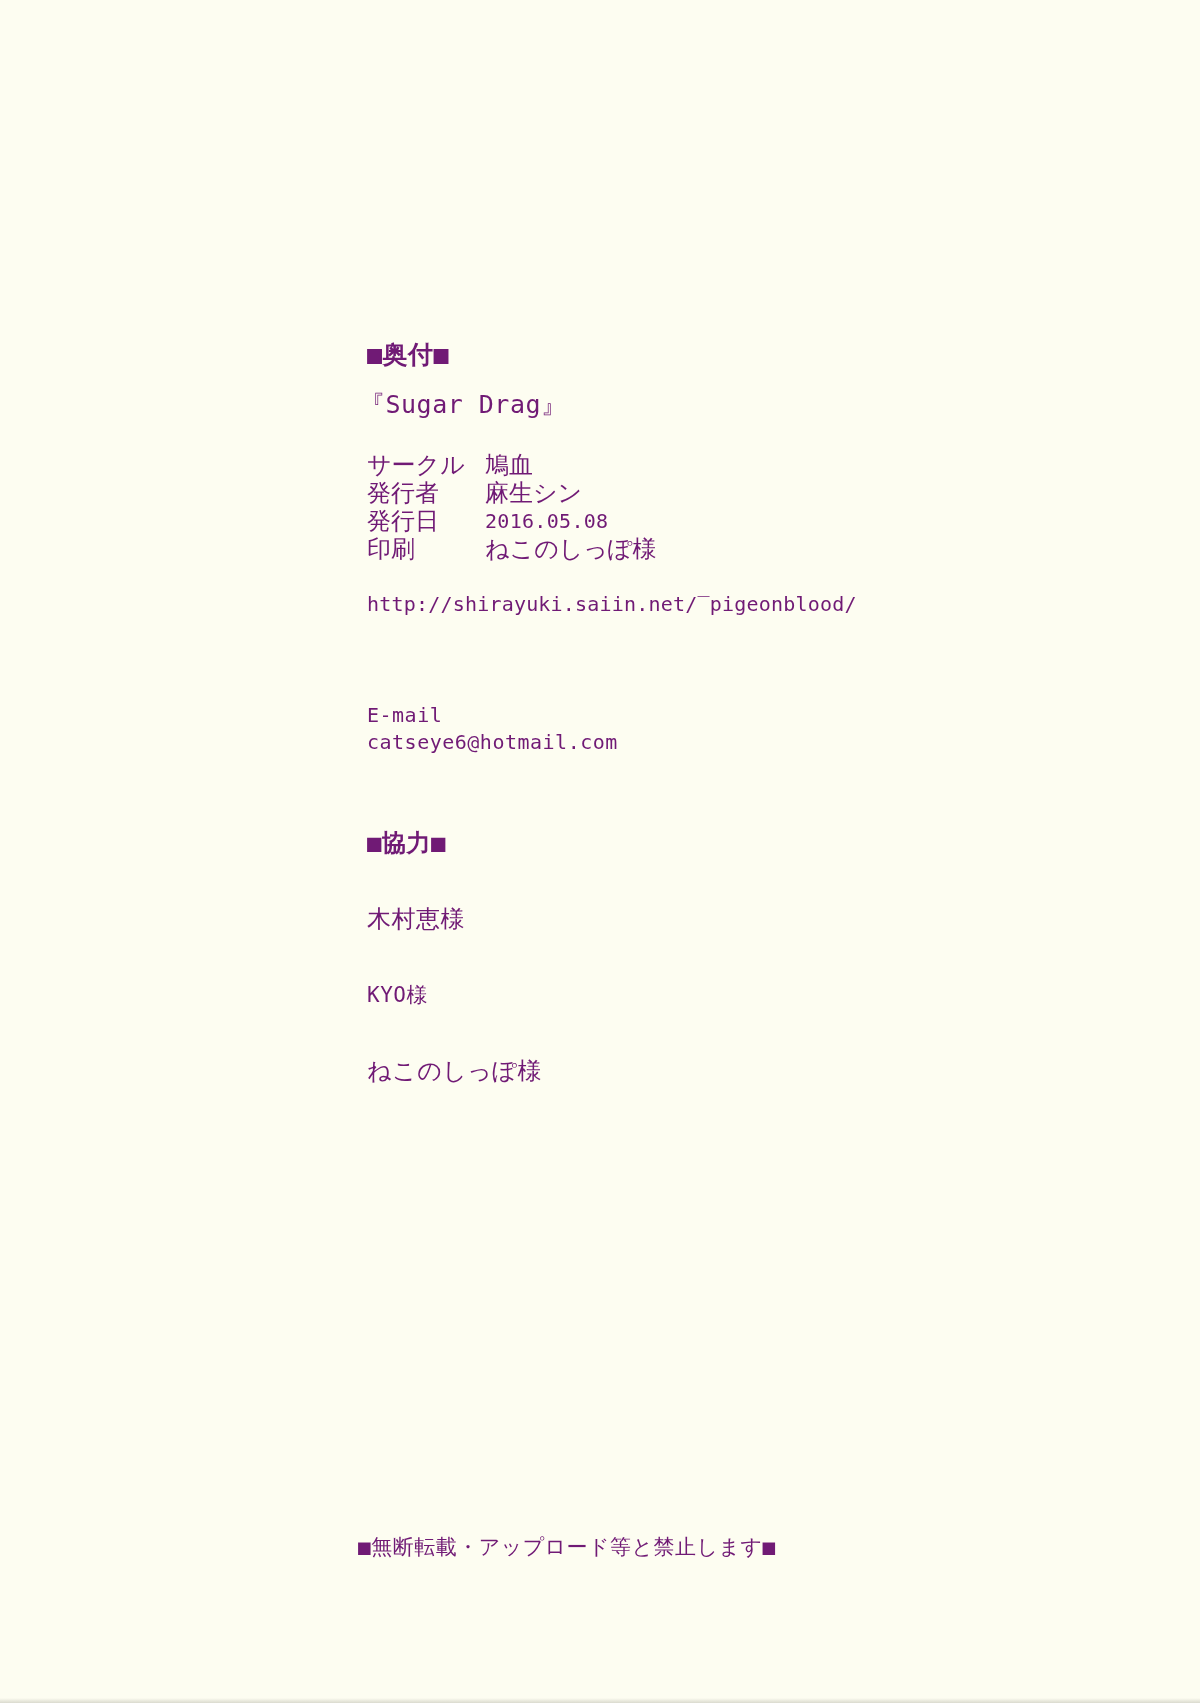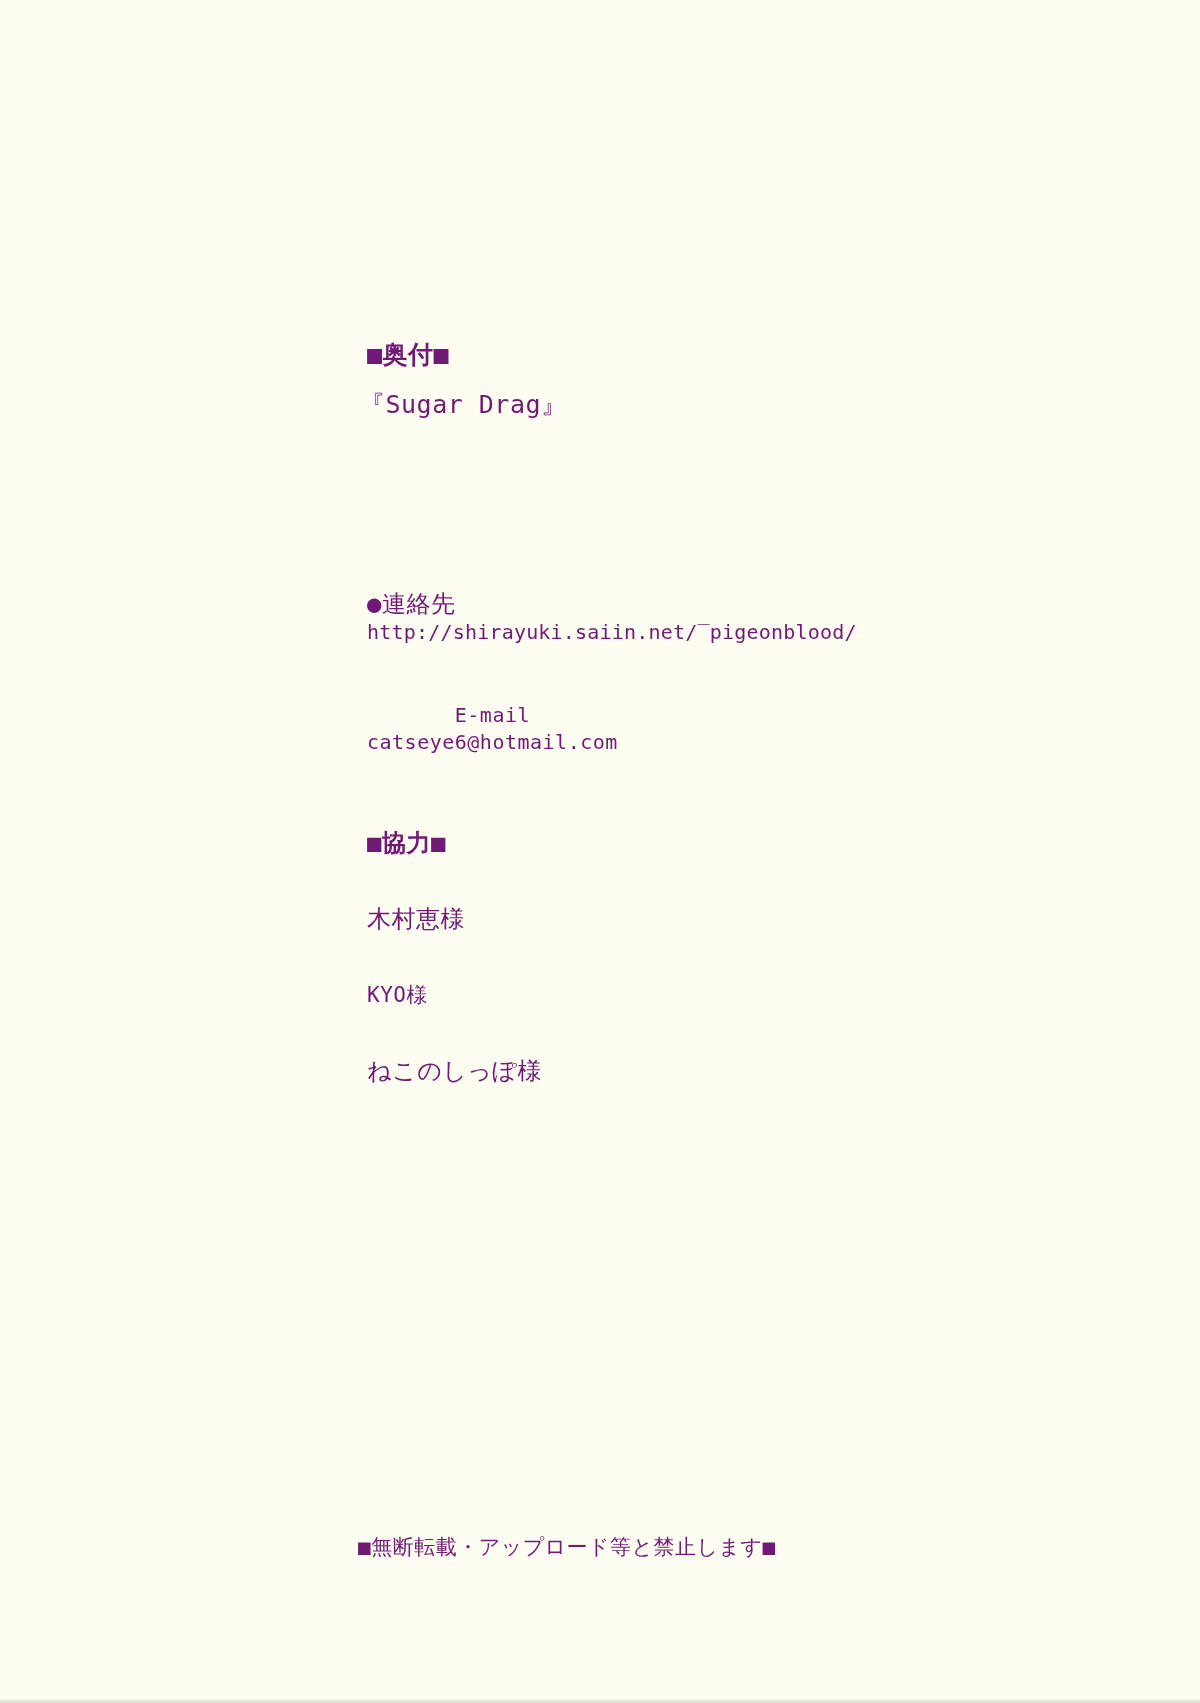--- a/index.html
+++ b/index.html
@@ -91,21 +91,20 @@
     height: 28px;
     line-height: 28px;
     letter-spacing: 0.2px;
   }
 
   .email-block {
     position: absolute;
     left: 367px;
     top: 702px;
     font-size: 20px;
-    text-align: center;
   }
   .email-block .line {
     height: 27px;
     line-height: 27px;
   }
 
   .coop-block {
     position: absolute;
     left: 367px;
     top: 781px;
@@ -135,23 +134,40 @@
 </style>
 </head>
 <body>
 
 <div class="page">
 
   <div class="line okuzuke-heading">■奥付■</div>
 
   <div class="line book-title">『Sugar Drag』</div>
 
+  <div class="pub-block">
+    <div class="pub-row">
+      <span class="pub-label">サークル</span>
+      <span class="pub-value">鳩血</span>
+    </div>
+    <div class="pub-row">
+      <span class="pub-label">発行者</span>
+      <span class="pub-value">麻生シン</span>
+    </div>
+    <div class="pub-row">
+      <span class="pub-label">発行日</span>
+      <span class="pub-value latin">2016.05.08</span>
+    </div>
+    <div class="pub-row">
+      <span class="pub-label">印刷</span>
+      <span class="pub-value">ねこのしっぽ様</span>
+    </div>
+  </div>
 
   <div class="contact-block">
-    <div class="line contact-heading">●連絡先</div>
     <div class="line contact-url">http://shirayuki.saiin.net/‾pigeonblood/</div>
   </div>
 
   <div class="email-block">
     <div class="line">E-mail</div>
     <div class="line">catseye6@hotmail.com</div>
   </div>
 
   <div class="coop-block">
     <div class="line coop-heading">■協力■</div>

